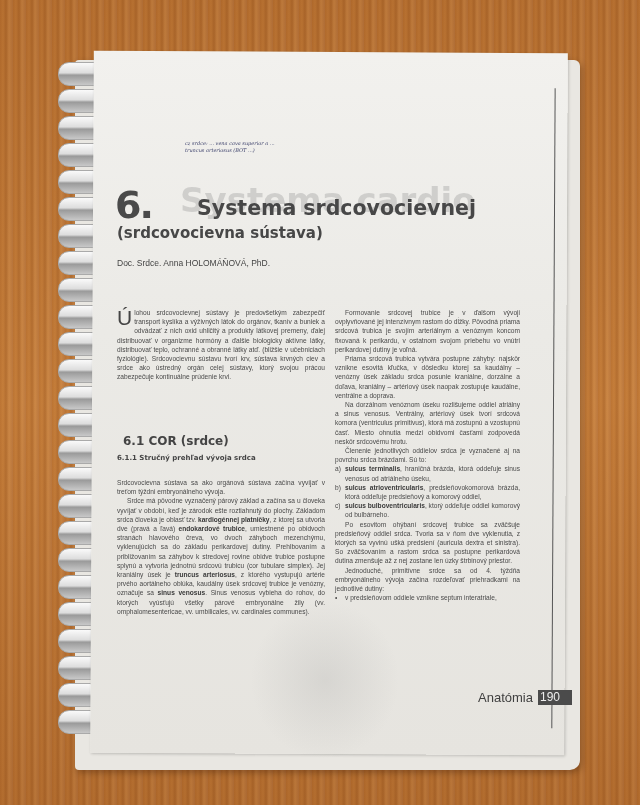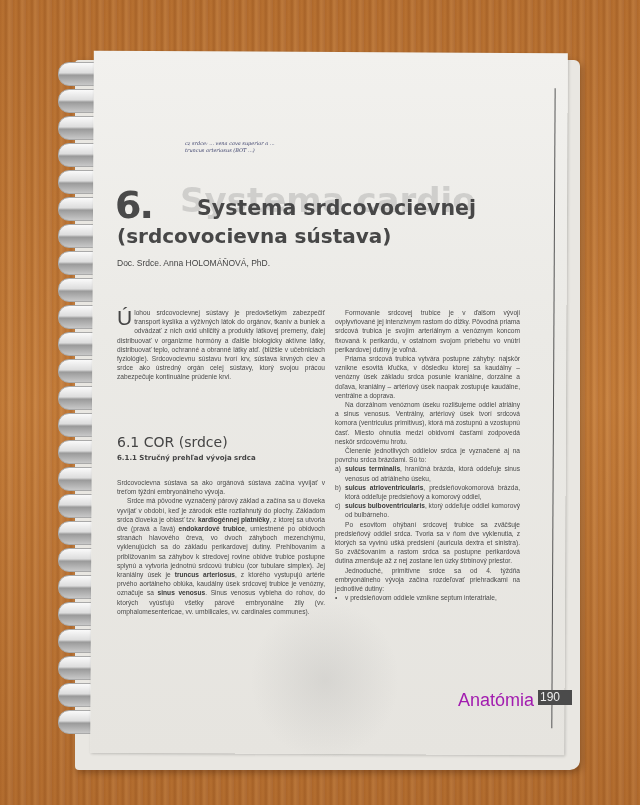--- a/index.html
+++ b/index.html
@@ -30,35 +30,35 @@
   .handnote {
     position:absolute; left:185px; top:140px; width:170px;
     font-family: "DejaVu Serif", serif; font-style:italic; font-size:5px; color:#3a3f6a; line-height:7px;
   }
   .ghost-title {
     position:absolute; left:180px; top:180px; font-family:"DejaVu Sans", sans-serif; font-weight:bold;
     font-size:34px; color:rgba(150,150,150,0.35); letter-spacing:0px; white-space:nowrap;
   }
   .chap-num { position:absolute; left:115px; top:183px; font-family:"DejaVu Sans", sans-serif; font-weight:bold; font-size:38px; color:#4a4a4a; letter-spacing:-2px; }
   .title1 { position:absolute; left:197px; top:196px; font-family:"DejaVu Sans", sans-serif; font-weight:bold; font-size:20.5px; color:#474747; white-space:nowrap; }
-  .title2 { position:absolute; left:117px; top:224px; font-family:"DejaVu Sans", sans-serif; font-weight:bold; font-size:20px; color:#474747; white-space:nowrap; }
+  .title2 { position:absolute; left:117px; top:224px; font-family:"DejaVu Sans", sans-serif; font-weight:bold; font-size:15px; color:#474747; white-space:nowrap; }
   .author { position:absolute; left:117px; top:258px; font-family:"Liberation Sans", sans-serif; font-size:8.5px; color:#444; }
   .col { position:absolute; font-family:"Liberation Sans", sans-serif; font-size:6.6px; line-height:9.2px; color:#4a4a4a; text-align:justify; }
   .col p { margin:0; }
   .col p.ind { text-indent:10px; }
   .colL { left:117px; top:308px; width:208px; }
   .colR { left:335px; top:308px; width:185px; }
   .dropcap { float:left; font-size:21px; line-height:18px; margin:1px 2px 0 0; color:#444; }
-  .h2 { position:absolute; left:117px; top:434px; font-family:"DejaVu Sans", sans-serif; font-weight:normal; font-size:14px; color:#444; }
+  .h2 { position:absolute; left:123px; top:434px; font-family:"DejaVu Sans", sans-serif; font-weight:bold; font-size:12px; color:#444; }
   .h3 { position:absolute; left:117px; top:454px; font-family:"DejaVu Sans", sans-serif; font-weight:bold; font-size:7px; color:#444; }
   .colL2 { left:117px; top:478px; width:208px; }
   .b { font-weight:bold; color:#3a3a3a; }
   .li { display:flex; }
   .li .mk { width:10px; flex:none; }
-  .footer-title { position:absolute; left:458px; top:690px; font-family:"Liberation Sans", sans-serif; font-size:18px; color:#a21caf; }
+  .footer-title { position:absolute; left:478px; top:690px; font-family:"Liberation Sans", sans-serif; font-size:13px; color:#404040; }
   .pagenum { position:absolute; left:538px; top:690px; width:32px; height:15px; background:#4b4b4b; color:#eee; font-family:"Liberation Sans", sans-serif; font-size:12px; line-height:15px; padding-left:2px; }
   .shadow { position:absolute; left:250px; top:600px; width:150px; height:160px; background: radial-gradient(ellipse at center, rgba(140,140,140,0.18), rgba(140,140,140,0) 70%); }
 </style>
 </head>
 <body>
 
 <div class="wood-shade"></div>
 
 <div class="stack"></div>
 

